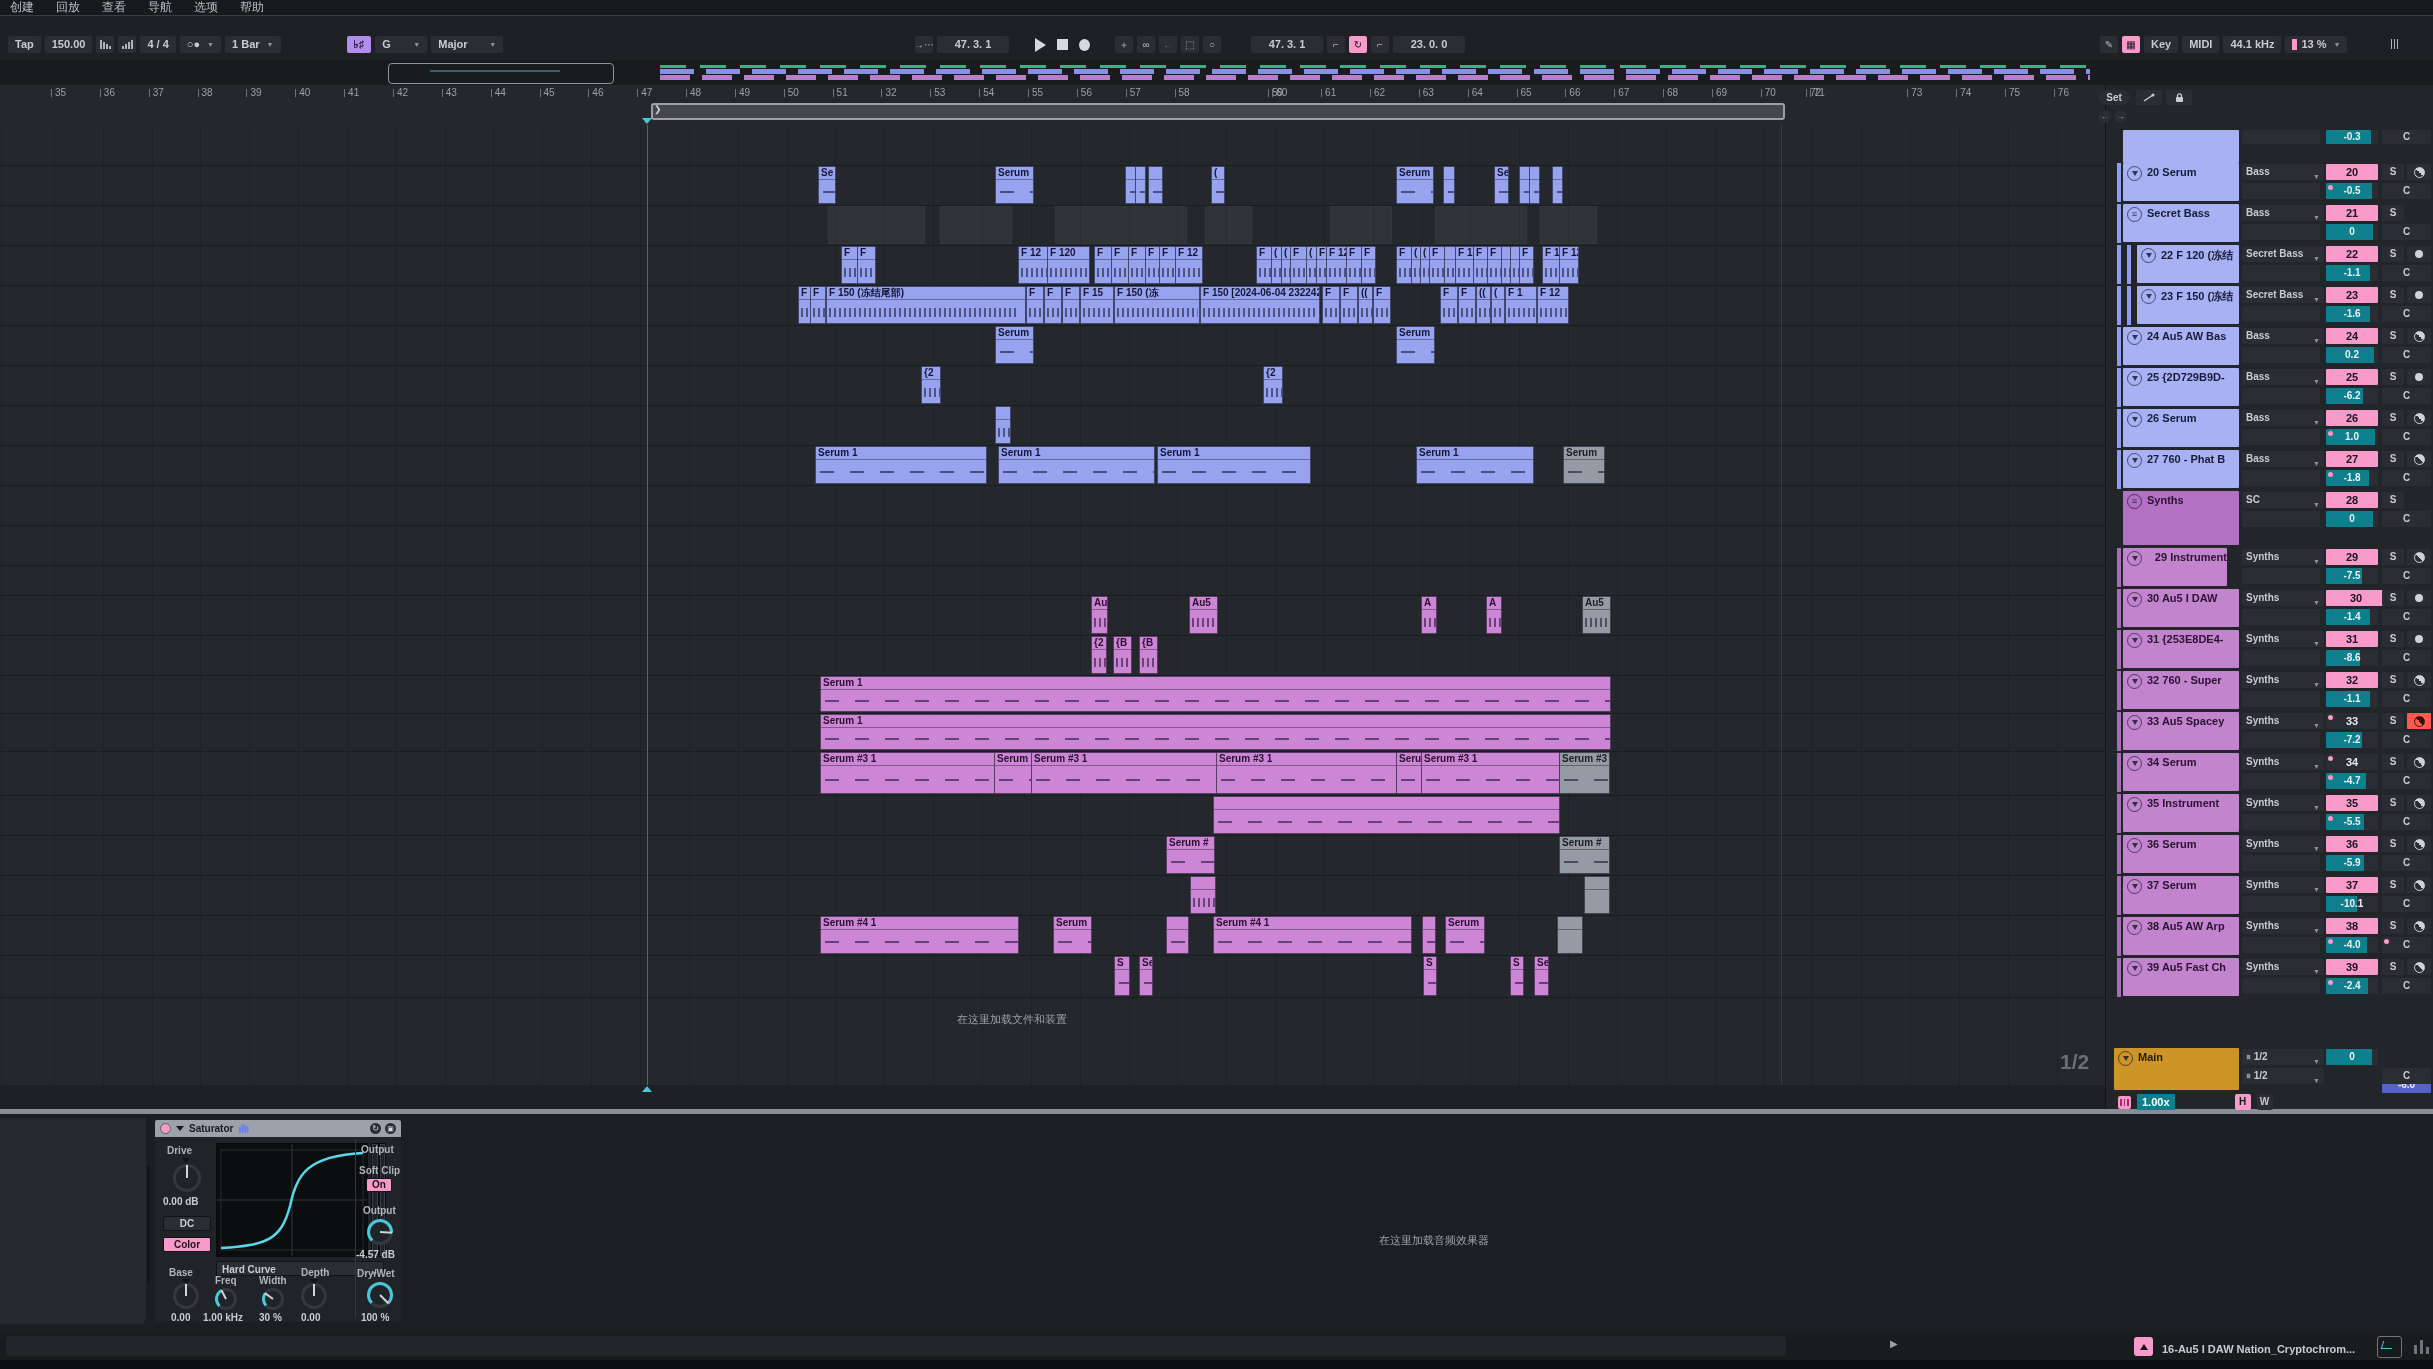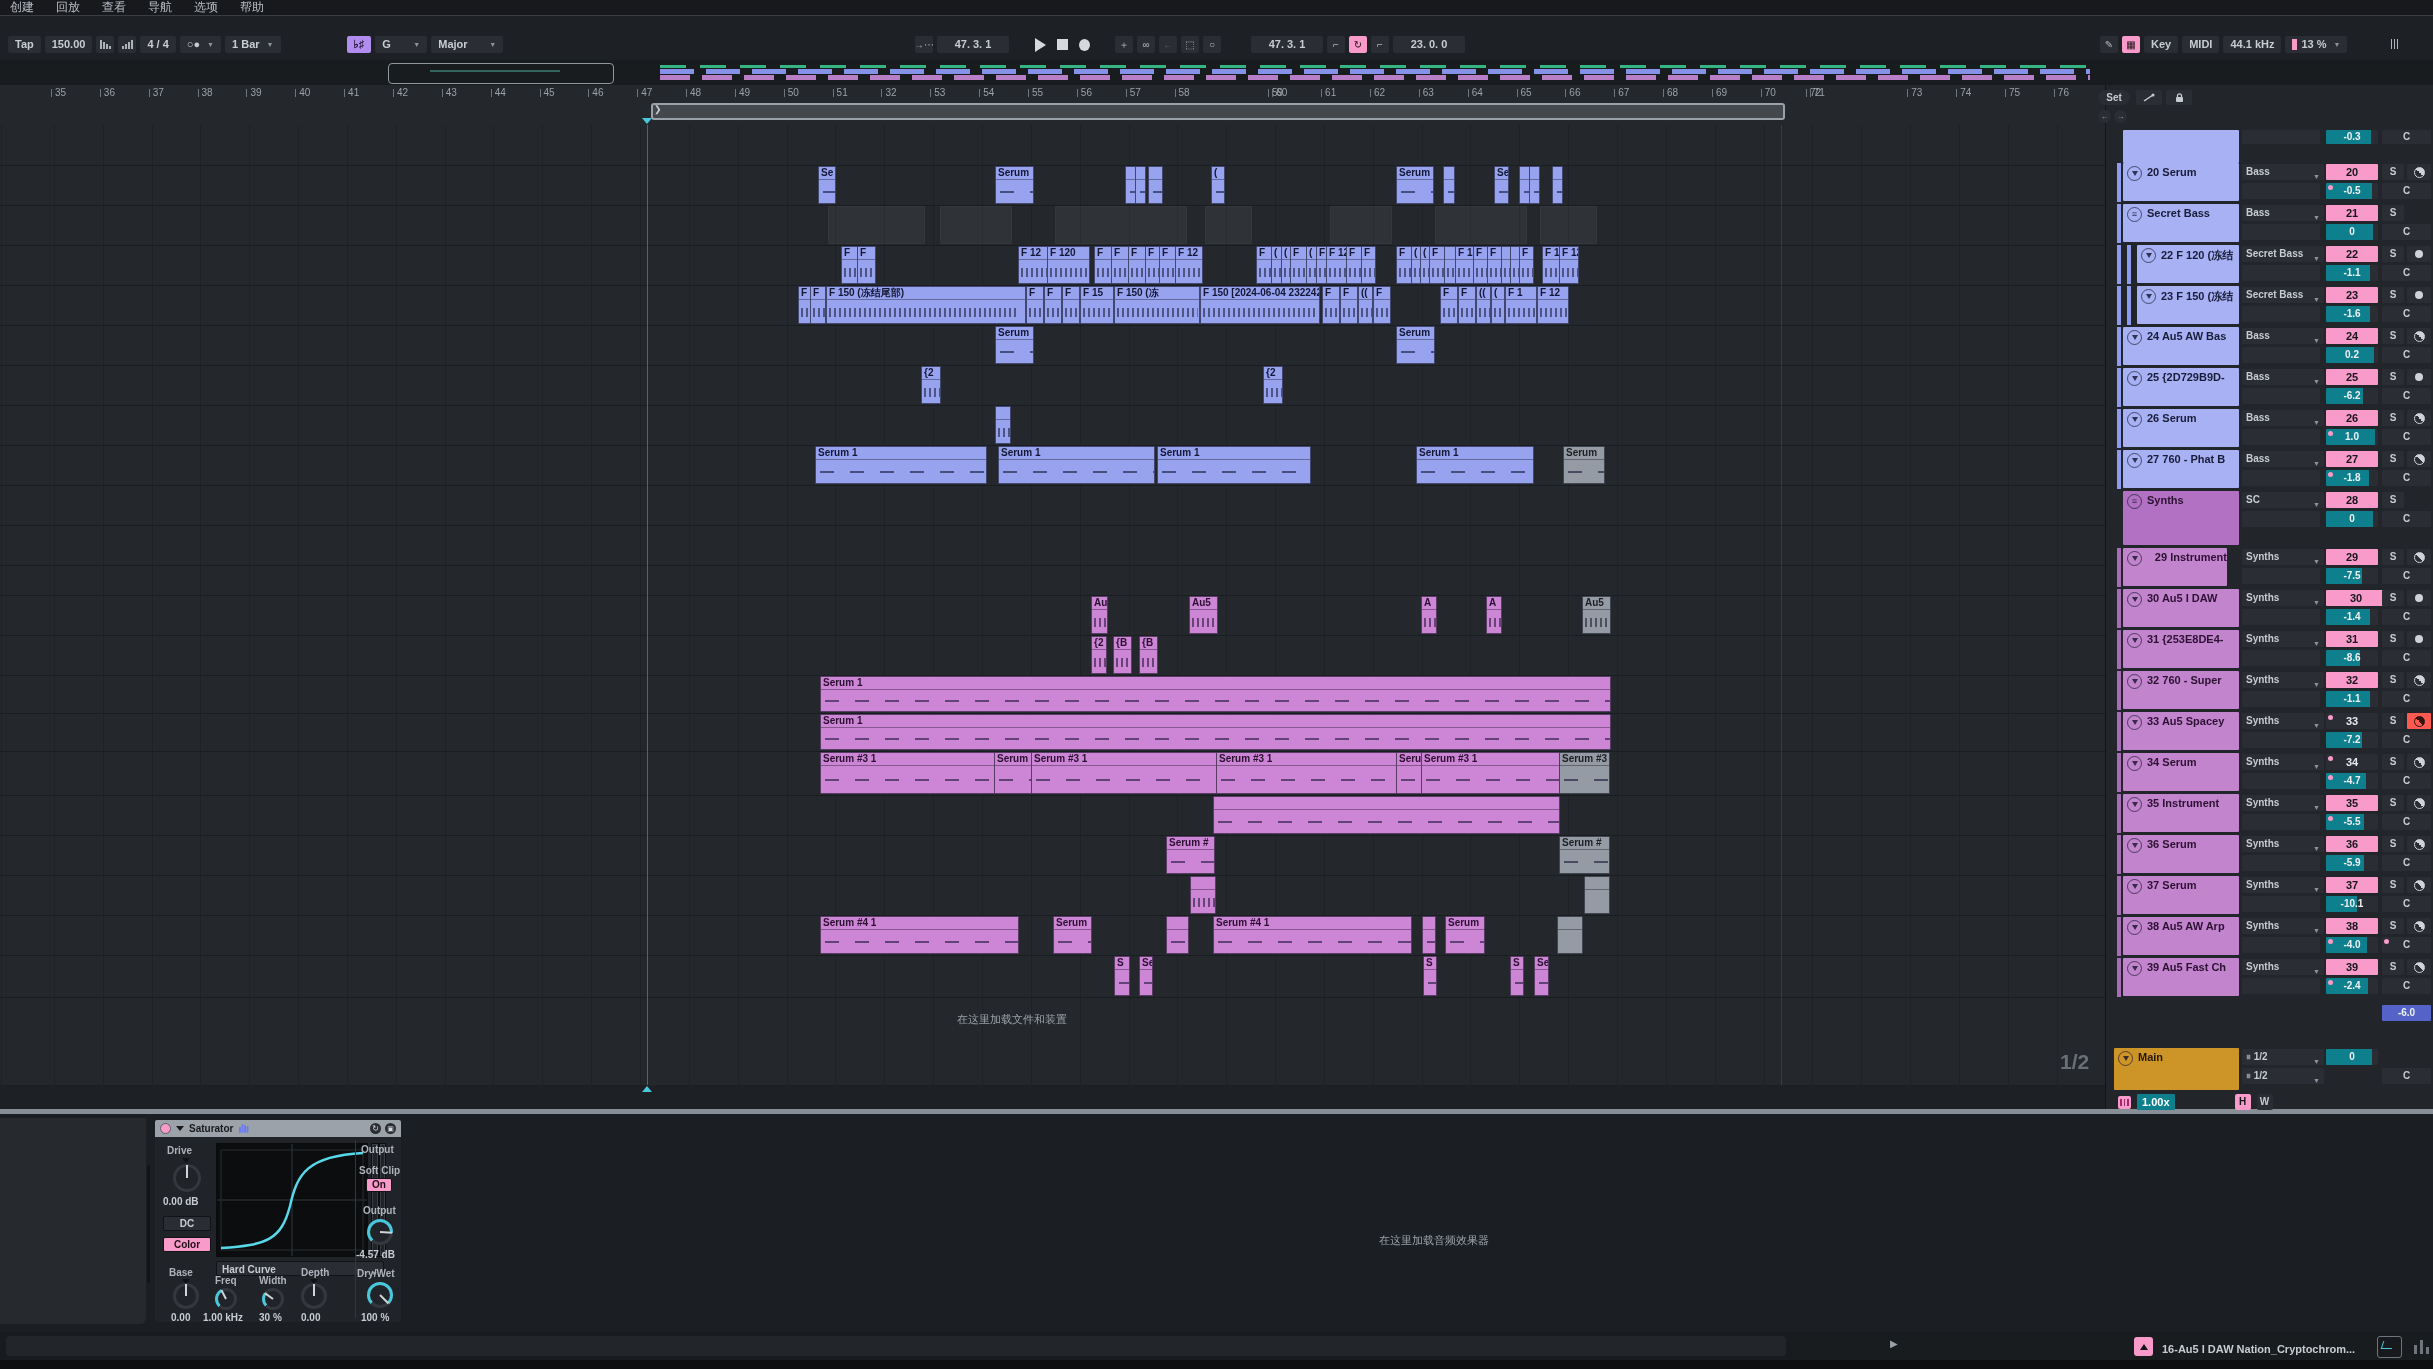--- a/index.html
+++ b/index.html
@@ -1286,21 +1286,21 @@
             <b></b>
           </div>
           <span>Main</span>
         </div>
         <div class="cell routecell" style="left: 136px; top: 964px; width: 78px; height: 16px;"><span style="color:#8d939b">⏸</span> <span>1/2</span><span class="dd">▼</span></div>
         <div class="cell routecell" style="left: 136px; top: 983px; width: 78px; height: 16px;"><span style="color:#8d939b">⏸</span> <span>1/2</span><span class="dd">▼</span></div>
         <div class="cell volcell" style="left: 220px; top: 964px; width: 52px; height: 16px;">
           <div class="fill" style="width: 88%;"></div>
           <div class="vt">0</div>
         </div>
-        <div class="cell cuecell" style="left: 276px; top: 920px; width: 49px; height: 16px;">-6.0</div>
+        <div class="cell cuecell" style="left: 276px; top: 992px; width: 49px; height: 16px;">-6.0</div>
         <div class="cell scell" style="left: 276px; top: 983px; width: 49px; height: 16px;">C</div>
         <div id="mainctl" style="left: 12px; top: 1009px;">
           <div class="waveico"></div>
           <div id="speedbox">1.00x</div>
           <div class="hwbtn on" style="margin-left: 54px;">H</div>
           <div class="hwbtn">W</div>
         </div>
       </div>
   </div>
 

